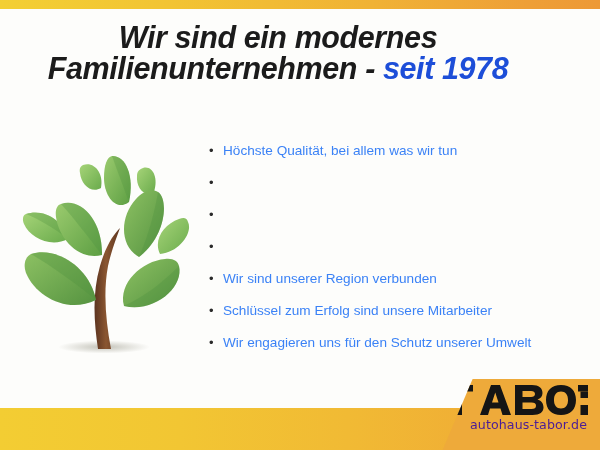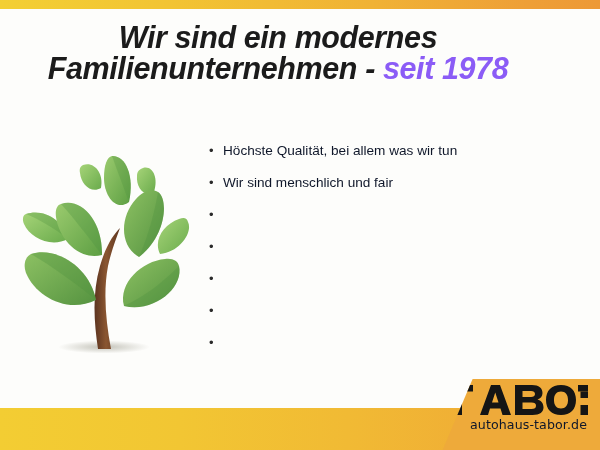--- a/index.html
+++ b/index.html
@@ -44,21 +44,21 @@
     font-weight: bold;
     letter-spacing: -0.4px;
     color: #1b1b1b;
     white-space: nowrap;
     font-style: italic;
   }
   #headline .hl-line {
     display: block;
   }
   #headline .hl-accent {
-    color: #8b5cf6;
+    color: #1d4ed8;
   }
 
   
   #bullets {
     position: absolute;
     left: 209px;
     top: 141px;
     width: 390px;
   }
   .bullet-row {
@@ -70,21 +70,21 @@
     width: 14px;
     flex: 0 0 14px;
     color: #2b2b2b;
     font-size: 13px;
     line-height: 20px;
     text-align: left;
   }
   .bullet-text {
     font-size: 13.6px;
     line-height: 20px;
-    color: #0f172a;
+    color: #3b82f6;
     white-space: nowrap;
   }
 
   
   #tree-art {
     position: absolute;
     left: 12px;
     top: 142px;
     width: 180px;
     height: 225px;
@@ -128,21 +128,21 @@
     width: 100%;
     height: 100%;
   }
 
   #logo-url {
     position: absolute;
     right: 13px;
     top: 45px;
     font-size: 12.6px;
     letter-spacing: 0.1px;
-    color: #0f172a;
+    color: #4c1d95;
     white-space: nowrap;
     font-family: "DejaVu Sans", sans-serif;
   }
 </style>
 </head>
 <body>
 
 <div id="slide">
 
   <div id="top-bar"></div>
@@ -209,36 +209,38 @@
     </svg>
   </div>
 
   <div id="bullets">
     <div class="bullet-row">
       <span class="bullet-dot">•</span>
       <span class="bullet-text">Höchste Qualität, bei allem was wir tun</span>
     </div>
     <div class="bullet-row">
       <span class="bullet-dot">•</span>
-      <span class="bullet-text">Wir sind menschlich und fair</span>
-    </div>
-    <div class="bullet-row">
-      <span class="bullet-dot">•</span>
-    </div>
-    <div class="bullet-row">
-      <span class="bullet-dot">•</span>
-    </div>
-    <div class="bullet-row">
-      <span class="bullet-dot">•</span>
-    </div>
-    <div class="bullet-row">
-      <span class="bullet-dot">•</span>
-    </div>
-    <div class="bullet-row">
-      <span class="bullet-dot">•</span>
+    </div>
+    <div class="bullet-row">
+      <span class="bullet-dot">•</span>
+    </div>
+    <div class="bullet-row">
+      <span class="bullet-dot">•</span>
+    </div>
+    <div class="bullet-row">
+      <span class="bullet-dot">•</span>
+      <span class="bullet-text">Wir sind unserer Region verbunden</span>
+    </div>
+    <div class="bullet-row">
+      <span class="bullet-dot">•</span>
+      <span class="bullet-text">Schlüssel zum Erfolg sind unsere Mitarbeiter</span>
+    </div>
+    <div class="bullet-row">
+      <span class="bullet-dot">•</span>
+      <span class="bullet-text">Wir engagieren uns für den Schutz unserer Umwelt</span>
     </div>
   </div>
 
   <div id="bottom-bar"></div>
 
   <div id="logo-banner">
     <div id="logo-wordmark">
       <svg viewBox="0 0 292 60" xmlns="http://www.w3.org/2000/svg" aria-hidden="true">
         <g fill="#151515">
 

